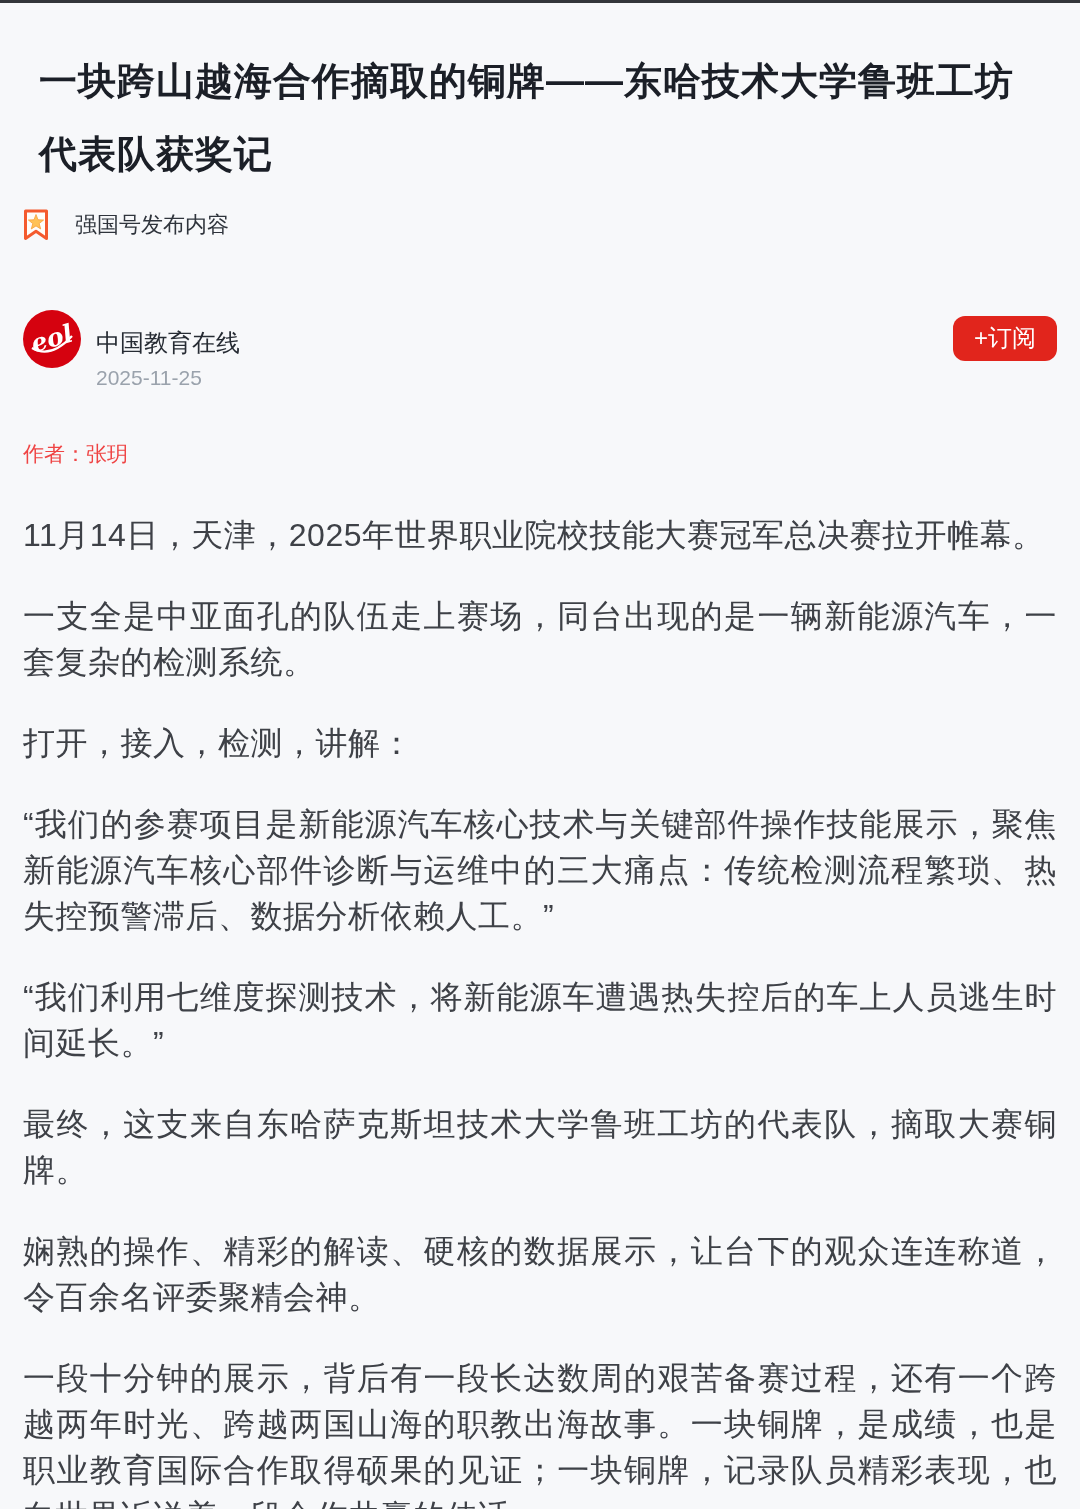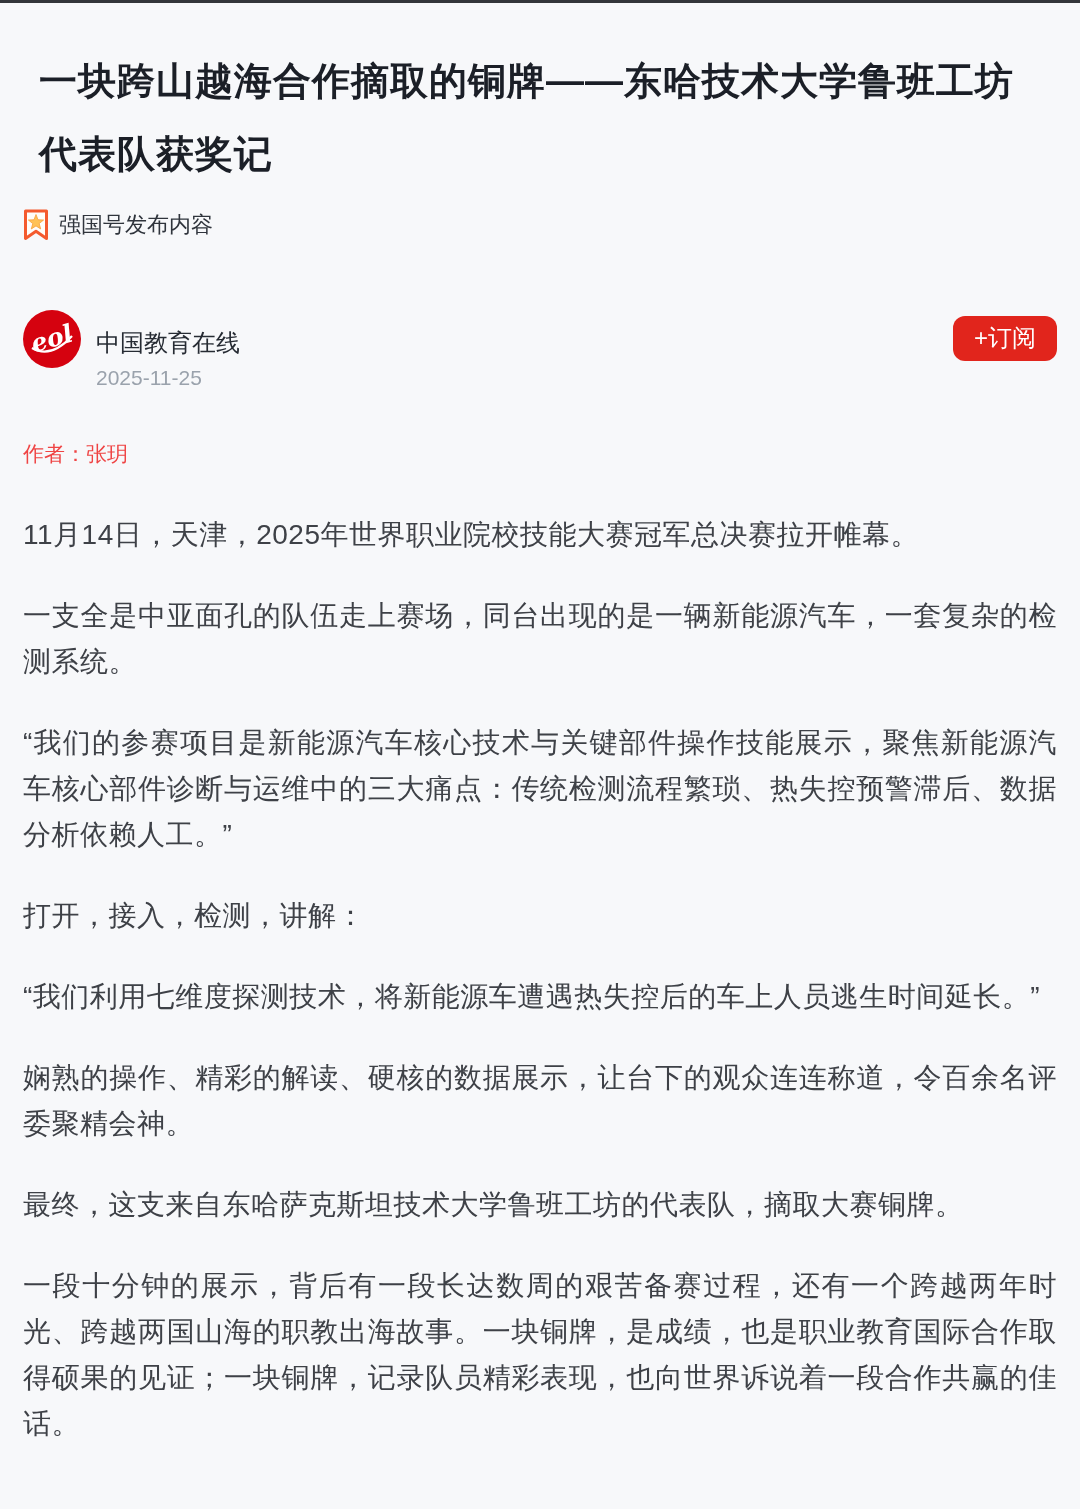--- a/index.html
+++ b/index.html
@@ -26,21 +26,21 @@
     margin: 16px;
     font-size: 38px;
     line-height: 73px;
     font-weight: 700;
     color: #1b1f27;
     letter-spacing: 1px;
   }
   .badge-row {
     display: flex;
     align-items: center;
-    gap: 10px;
+    gap: 26px;
     margin-top: 18px;
   }
   .badge-label {
     font-size: 22px;
     color: #2f343c;
   }
   .pub-row {
     display: flex;
     align-items: center;
     margin-top: 46px;
@@ -83,21 +83,21 @@
   .author-line {
     margin-top: 50px;
     font-size: 21px;
     color: #ef4444;
   }
   .article-body {
     margin-top: 44px;
   }
   .para {
     margin: 0 0 35px;
-    font-size: 28px;
+    font-size: 32px;
     line-height: 46px;
     color: #3e4147;
     letter-spacing: 0.5px;
     text-align: justify;
   }
   .para:last-child { margin-bottom: 0; }
 </style>
 </head>
 <body>
 
@@ -131,22 +131,22 @@
         <div class="pub-date">2025-11-25</div>
       </div>
       <button class="subscribe-btn">+订阅</button>
     </div>
 
     <div class="author-line">作者：张玥</div>
 
     <div class="article-body">
         <p class="para">11月14日，天津，2025年世界职业院校技能大赛冠军总决赛拉开帷幕。</p>
         <p class="para">一支全是中亚面孔的队伍走上赛场，同台出现的是一辆新能源汽车，一套复杂的检测系统。</p>
+        <p class="para">打开，接入，检测，讲解：</p>
         <p class="para">“我们的参赛项目是新能源汽车核心技术与关键部件操作技能展示，聚焦新能源汽车核心部件诊断与运维中的三大痛点：传统检测流程繁琐、热失控预警滞后、数据分析依赖人工。”</p>
-        <p class="para">打开，接入，检测，讲解：</p>
         <p class="para">“我们利用七维度探测技术，将新能源车遭遇热失控后的车上人员逃生时间延长。”</p>
+        <p class="para">最终，这支来自东哈萨克斯坦技术大学鲁班工坊的代表队，摘取大赛铜牌。</p>
         <p class="para">娴熟的操作、精彩的解读、硬核的数据展示，让台下的观众连连称道，令百余名评委聚精会神。</p>
-        <p class="para">最终，这支来自东哈萨克斯坦技术大学鲁班工坊的代表队，摘取大赛铜牌。</p>
         <p class="para">一段十分钟的展示，背后有一段长达数周的艰苦备赛过程，还有一个跨越两年时光、跨越两国山海的职教出海故事。一块铜牌，是成绩，也是职业教育国际合作取得硕果的见证；一块铜牌，记录队员精彩表现，也向世界诉说着一段合作共赢的佳话。</p>
       </div>
 
   </div>
 </div>
 
 </body></html>

